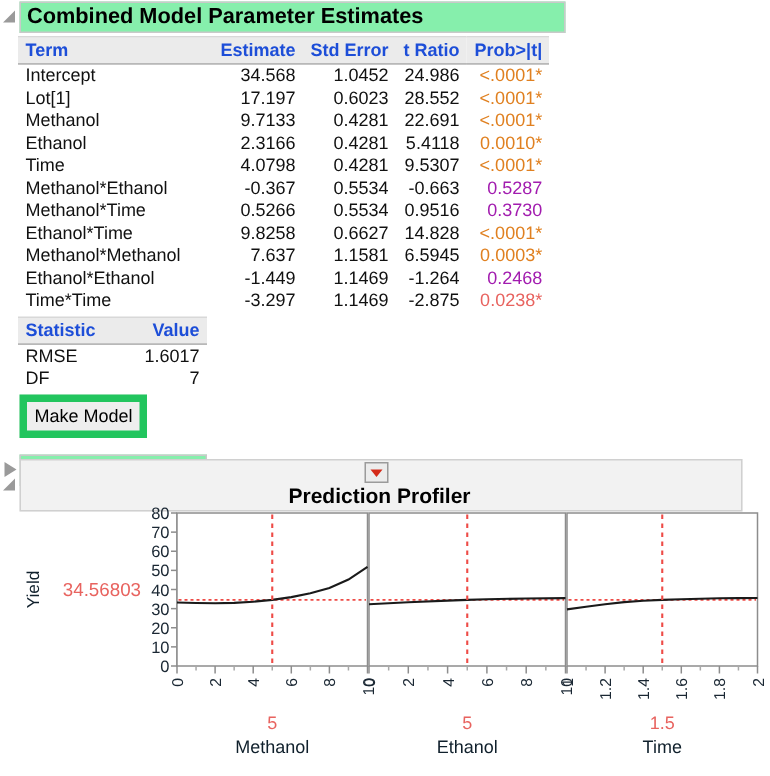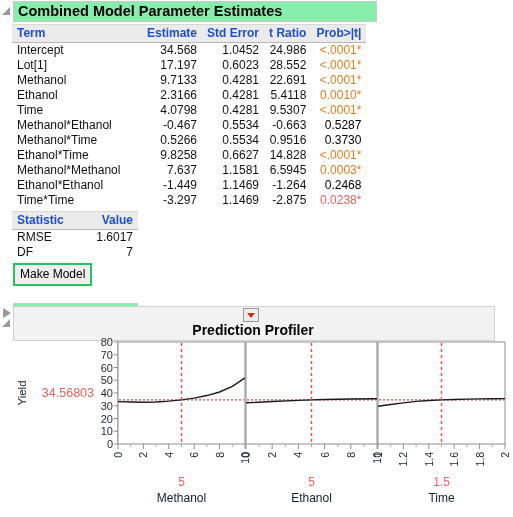--- a/index.html
+++ b/index.html
@@ -109,21 +109,21 @@
     height: 15px;
     line-height: 15px;
   }
   .th-left { text-align: left; }
   .th-right { text-align: right; }
   td.term { text-align: left; }
   td.num { text-align: right; font-variant-numeric: tabular-nums; }
   td.p { text-align: right; }
   .sig-orange { color: #e08020; }
   .sig-red { color: #e8635f; margin-top: 16px; }
-  .nonsig { color: #000000; }
+  .nonsig { color: #a21caf; }
 
   #tbl-estimates {
     position: absolute;
     left: 12px;
     top: 24px;
   }
   #tbl-estimates th:first-child { width: 120px; }
 
   
   #tbl-stats {
@@ -137,21 +137,21 @@
   
   #btn-row {
     position: absolute;
     left: 13px;
     top: 263px;
     display: flex;
     gap: 4px;
   }
   .jmp-btn {
     background: #eeeeee;
-    border: 2px solid #22c55e;
+    border: 5px solid #22c55e;
     font-family: "Liberation Sans", sans-serif;
     font-size: 12px;
     line-height: 14px;
     padding: 2px 5px 3px 5px;
     color: #000;
     cursor: default;
   }
 
   
   #hdr-main-effects { position: absolute; left: 0; top: 304px; font-style: italic; }
@@ -255,21 +255,21 @@
       </tr>
       <tr>
         <td class="term">Time</td>
         <td class="num">4.0798</td>
         <td class="num">0.4281</td>
         <td class="num">9.5307</td>
         <td class="p sig-orange">&lt;.0001*</td>
       </tr>
       <tr>
         <td class="term">Methanol*Ethanol</td>
-        <td class="num">-0.467</td>
+        <td class="num">-0.367</td>
         <td class="num">0.5534</td>
         <td class="num">-0.663</td>
         <td class="p nonsig">0.5287</td>
       </tr>
       <tr>
         <td class="term">Methanol*Time</td>
         <td class="num">0.5266</td>
         <td class="num">0.5534</td>
         <td class="num">0.9516</td>
         <td class="p nonsig">0.3730</td>

